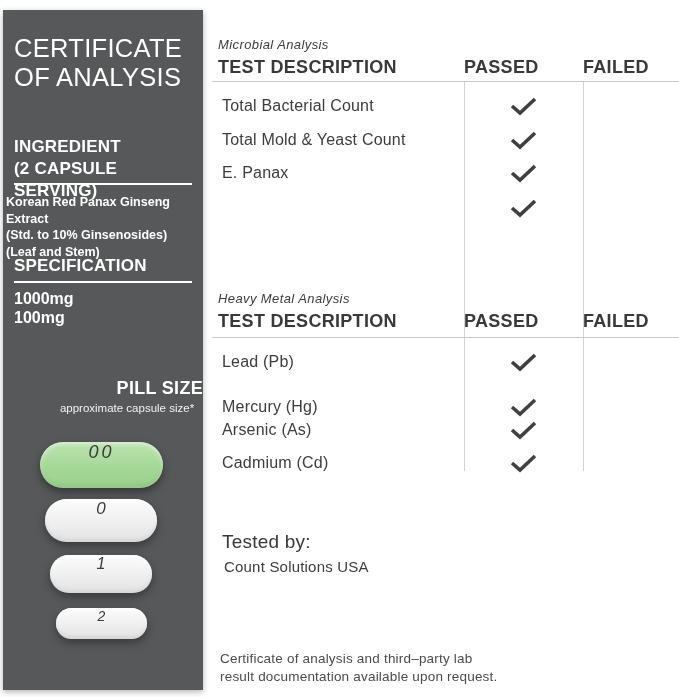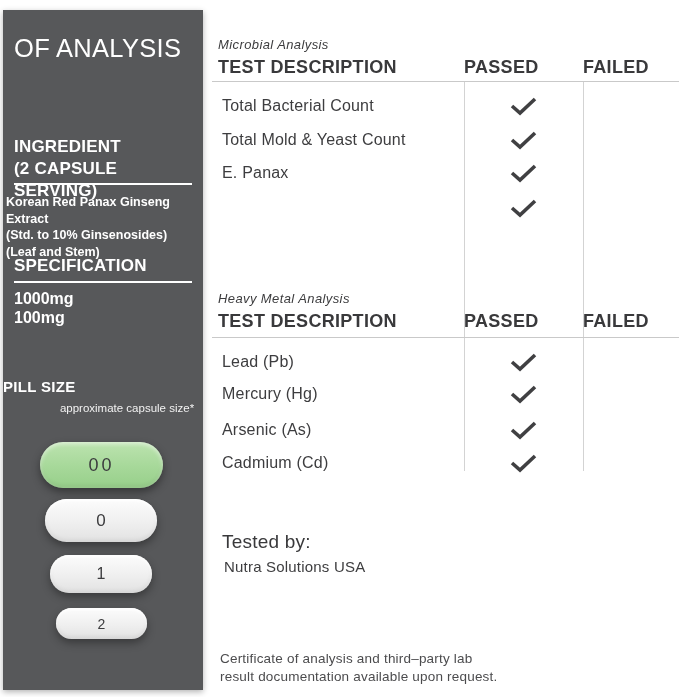--- a/index.html
+++ b/index.html
@@ -29,32 +29,33 @@
   }
   .sb-spec-head{
     position:absolute;left:11px;top:246px;
     font-size:17px;font-weight:700;letter-spacing:.2px;color:#fff;
   }
   .sb-spec-vals{
     position:absolute;left:11px;top:279px;
     font-size:16px;line-height:19px;font-weight:600;color:#fff;
   }
   .sb-pill-head{
-    position:absolute;left:0;top:368px;width:100%;text-align:left;
-    font-size:15px;font-weight:700;letter-spacing:.3px;color:#fff;
+    position:absolute;left:0;top:368px;width:100%;text-align:right;
+    font-size:18px;font-weight:700;letter-spacing:.3px;color:#fff;
   }
   .sb-pill-sub{
     position:absolute;left:0;top:392px;width:100%;text-align:center;
     font-size:11.5px;color:#f2f2f2;padding-left:24px;
   }
   .capsule{
-    position:absolute;border-radius:999px;display:flex;align-items:center;justify-content:center;
+    position:absolute;border-radius:999px;display:flex;align-items:flex-start;justify-content:center;
     color:#3c3c3e;font-weight:500;
     background:linear-gradient(180deg,#fcfcfc 0%,#efefef 55%,#e2e2e2 100%);
     box-shadow:0 4px 8px rgba(0,0,0,.35), inset 0 2px 3px rgba(255,255,255,.95), inset 0 -2px 4px rgba(0,0,0,.07);
+    font-style:italic;
   }
   .cap00{
     left:37px;top:432px;width:123px;height:46px;font-size:18px;letter-spacing:3px;
     background:linear-gradient(180deg,#bce3af 0%,#a6d899 55%,#97cf8a 100%);
     box-shadow:0 4px 8px rgba(0,0,0,.4), inset 0 2px 4px rgba(255,255,255,.55), inset 0 -2px 4px rgba(0,0,0,.08);
   }
   .cap0{left:42px;top:489px;width:112px;height:43px;font-size:17px;}
   .cap1{left:47px;top:545px;width:102px;height:38px;font-size:16px;}
   .cap2{left:53px;top:598px;width:91px;height:31px;font-size:14px;}
 
@@ -92,20 +93,21 @@
   .tested-value{position:absolute;left:224px;top:558px;font-size:15px;color:#3d3d3f;letter-spacing:.2px;}
   .footnote{position:absolute;left:220px;top:650px;font-size:13.5px;line-height:17.5px;color:#4c4c4e;letter-spacing:.2px;}
 </style>
 </head>
 <body>
 
 <div id="page">
 
   <div id="sidebar">
     <div class="sb-title">
+      <div>CERTIFICATE</div>
       <div>OF ANALYSIS</div>
     </div>
 
     <div class="sb-ing-head">
       <div>INGREDIENT</div>
       <div>(2 CAPSULE SERVING)</div>
     </div>
     <div class="sb-divider" id="div1"></div>
 
     <div class="sb-ing-lines">
@@ -194,21 +196,21 @@
 
   <div class="trow" style="top:350px">
     <span class="tlabel">Lead (Pb)</span>
     <span class="cell passed-cell">
       <svg width="27" height="19" viewBox="0 0 27 19">
           <path d="M2 9 L10 16 L25 2" fill="none" stroke="#404042" stroke-width="3.6"></path>
         </svg>
     </span>
 
   </div>
-  <div class="trow" style="top:382px">
+  <div class="trow" style="top:395px">
     <span class="tlabel">Mercury (Hg)</span>
     <span class="cell passed-cell">
       <svg width="27" height="19" viewBox="0 0 27 19">
           <path d="M2 9 L10 16 L25 2" fill="none" stroke="#404042" stroke-width="3.6"></path>
         </svg>
     </span>
 
   </div>
   <div class="trow" style="top:418px">
     <span class="tlabel">Arsenic (As)</span>
@@ -223,20 +225,20 @@
     <span class="tlabel">Cadmium (Cd)</span>
     <span class="cell passed-cell">
       <svg width="27" height="19" viewBox="0 0 27 19">
           <path d="M2 9 L10 16 L25 2" fill="none" stroke="#404042" stroke-width="3.6"></path>
         </svg>
     </span>
 
   </div>
 
   <div class="tested-label">Tested by:</div>
-  <div class="tested-value">Nutra Solutions USA</div>
+  <div class="tested-value">Count Solutions USA</div>
 
   <div class="footnote">
     <div>Certificate of analysis and third–party lab</div>
     <div>result documentation available upon request.</div>
   </div>
 
 </div>
 
 </body></html>

